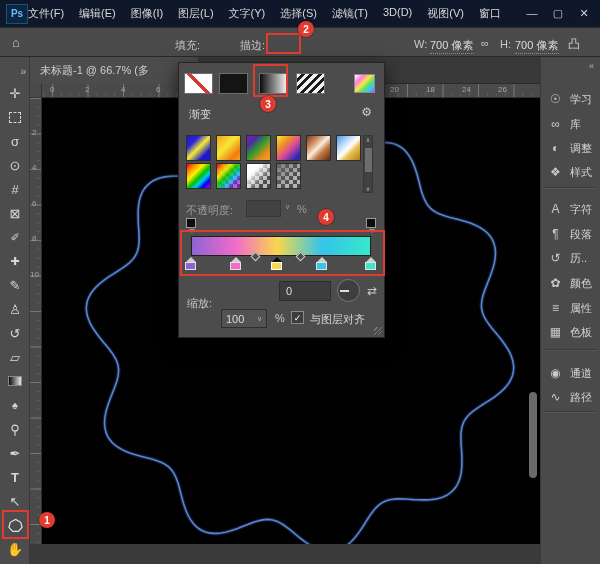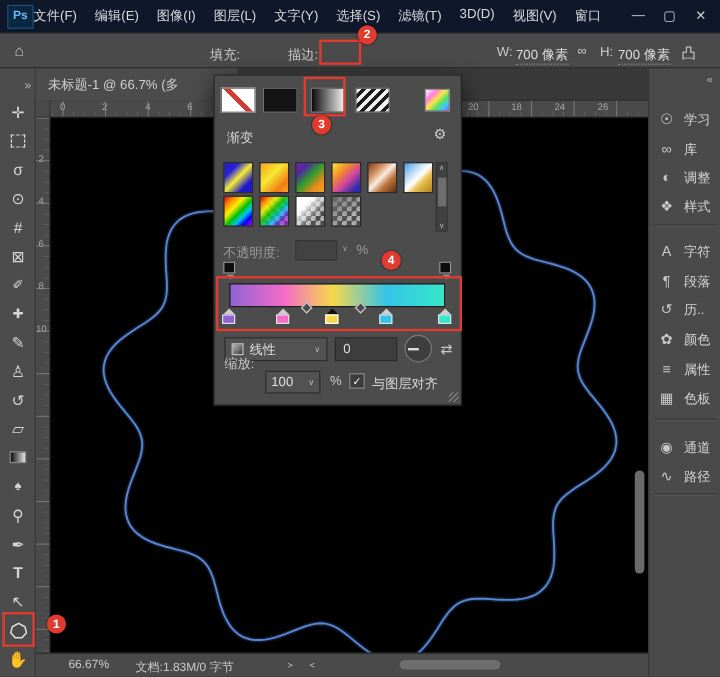--- a/index.html
+++ b/index.html
@@ -283,27 +283,20 @@
         <span class="dock-ico">◉</span>
         <span>通道</span>
       </div>
     <div class="dock-item" style="top:329px;">
         <span class="dock-ico">∿</span>
         <span>路径</span>
       </div>
     <div class="dock-div" style="top:354px;"></div>
   </div>
 
-  <div class="statusbar">
-    <span class="sb" style="left:27px;">66.67%</span>
-    <span class="sb" style="left:83px;">文档:1.83M/0 字节</span>
-    <span class="sb" style="left:208px;font-size:8px;">＞</span>
-    <span class="sb" style="left:226px;font-size:8px;">＜</span>
-    <span class="hthumb"></span>
-  </div>
 
   <div class="gpanel">
     <div class="gpb none" style="left:5px;"></div>
     <div class="gpb solid" style="left:40px;"></div>
     <div class="gpb grad" style="left:80px;"></div>
     <div class="gpb pattern" style="left:117px;"></div>
     <div class="gp-picker"></div>
     <div class="gp-header">渐变</div>
     <div class="gp-gear">⚙</div>
 
@@ -349,25 +342,20 @@
           <b style="background: rgb(53, 196, 234);"></b>
         </div>
         <div class="gstop" style="left: calc(100% - 6px);">
           <i></i>
           <b style="background: rgb(54, 232, 200);"></b>
         </div>
         <div class="gmid" style="left: calc(36% - 4px);"></div>
         <div class="gmid" style="left: calc(61% - 4px);"></div>
       </div>
 
-    <div class="style-select">
-      <span class="mini-sq"></span>
-      <span>线性</span>
-      <span class="chev">∨</span>
-    </div>
     <div class="angle-input">0</div>
     <div class="dial"></div>
     <span class="rev-ico">⇄</span>
 
     <span class="scale-label">缩放:</span>
     <div class="scale-select">
         <span>100</span>
         <span class="chev">∨</span>
       </div>
     <span class="pct">%</span>

